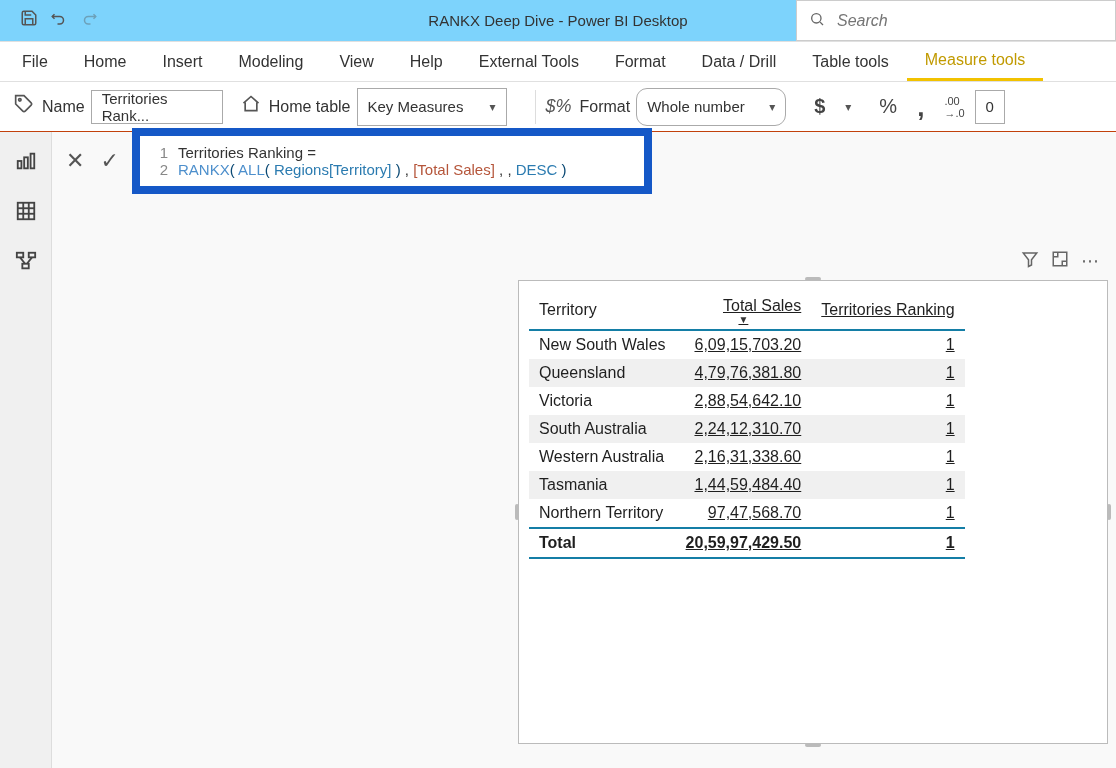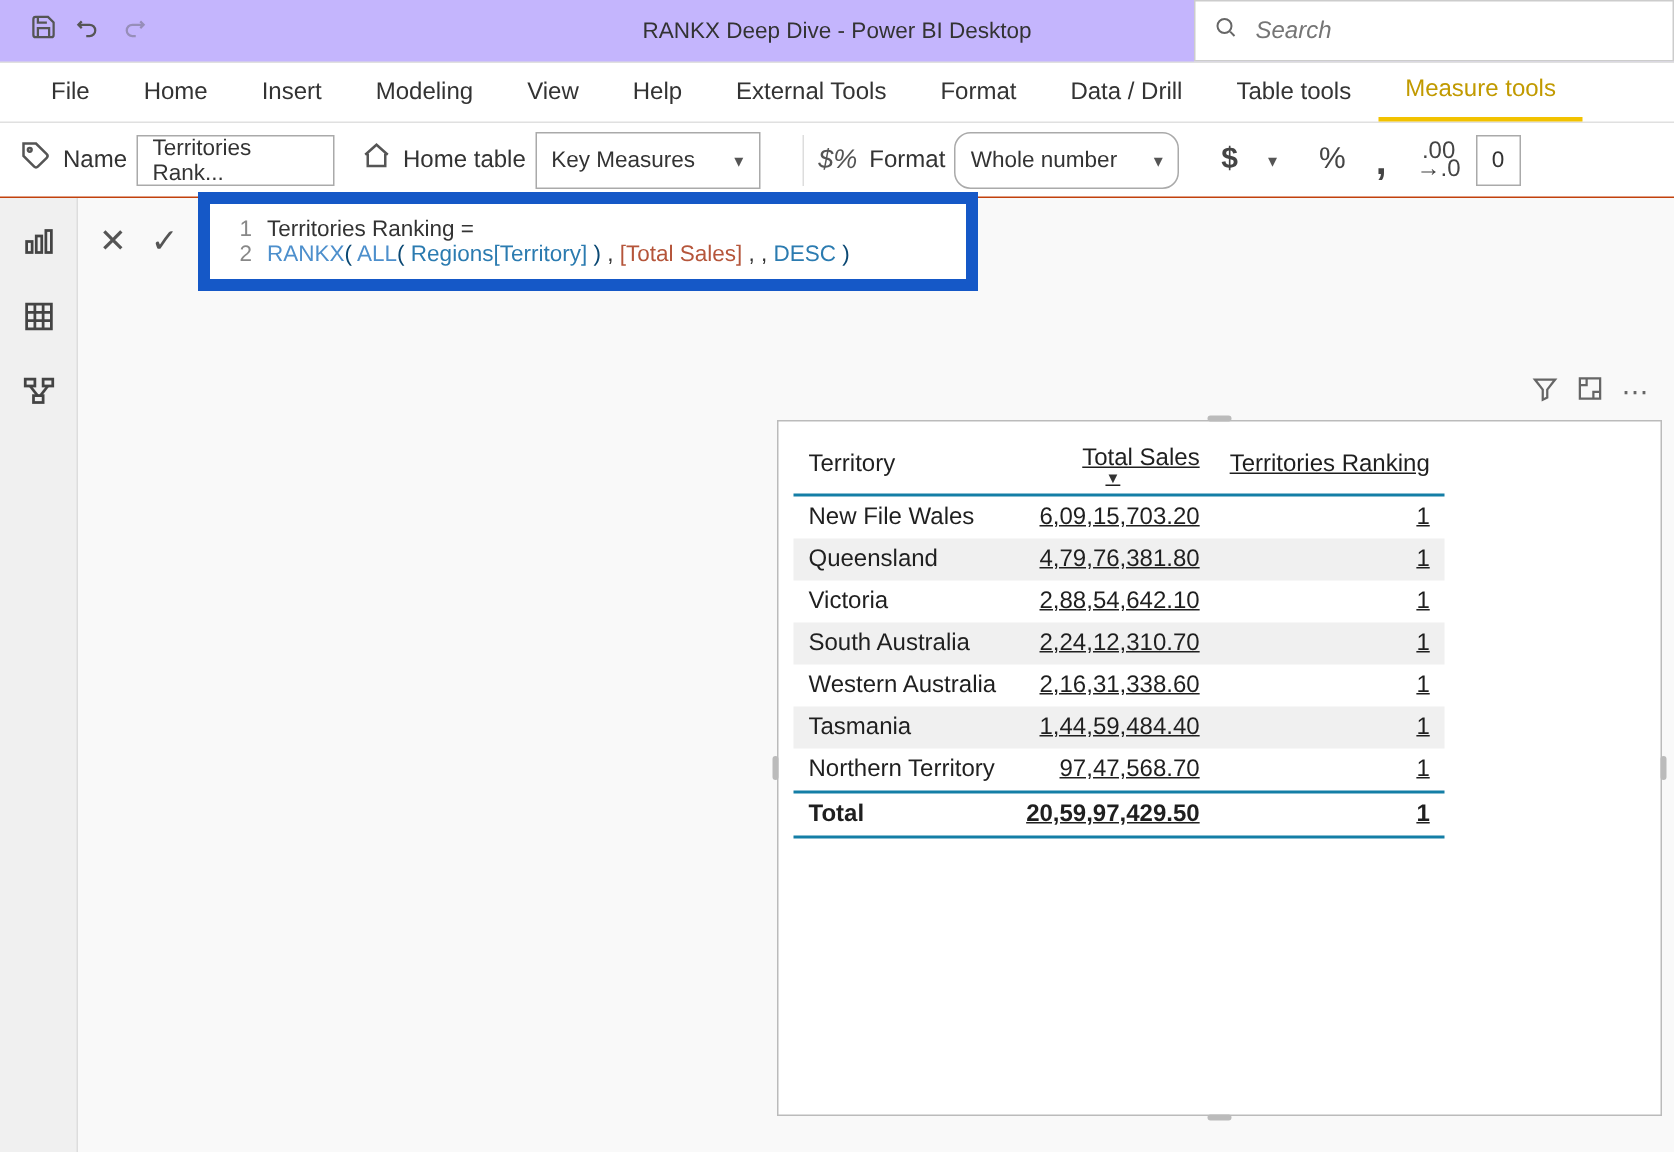--- a/index.html
+++ b/index.html
@@ -1,37 +1,37 @@
 <!DOCTYPE html>
 <html><head>
 <meta charset="utf-8">
 <style>
   * { box-sizing: border-box; font-family: "Segoe UI", Arial, sans-serif; }
   html, body { margin: 0; padding: 0; background: #f5f5f5; width: 1116px; height: 768px; overflow: hidden; }
 
   
   .titlebar {
-    height: 42px; background: #c4b5fd; display: flex; align-items: center;
+    height: 42px; background: #7dd3fc; display: flex; align-items: center;
     border-bottom: 1px solid #e0e0e0; position: relative;
   }
   .tb-icons { display: flex; gap: 12px; padding-left: 20px; }
   .tb-icon { font-size: 18px; color: #555; cursor: pointer; }
   .tb-title { position: absolute; left: 50%; transform: translateX(-50%); font-size: 15px; color: #333; }
   .search-wrap {
     position: absolute; right: 0; top: 0; height: 100%;
     display: flex; align-items: center; background: #fff;
     border: 1px solid #ccc; width: 320px; padding: 0 12px; justify-content: space-between;
   }
   .search-wrap .sicon { font-size: 16px; color: #666; margin-right: 10px; }
   .search-wrap input { border: none; outline: none; font-size: 16px; color: #666; width: 100%; font-style: italic; }
 
   
   .menubar {
     height: 40px; background: #fff; display: flex; align-items: stretch;
-    border-bottom: 1px solid #e0e0e0; padding-left: 16px; gap: 0;
+    border-bottom: 1px solid #e0e0e0; padding-left: 4px; gap: 0;
   }
   .menu-item {
     display: flex; align-items: center; padding: 0 18px;
     font-size: 16px; color: #333; cursor: pointer;
   }
   .menu-item.file { color: #333; font-weight: 400; }
   .menu-item.active {
     color: #c19a00; border-bottom: 3px solid #f2c200;
   }
 
@@ -224,21 +224,21 @@
       <span class="chev">▾</span>
     </div>
   </div>
 
   <div class="tool-group dollar-dd">
     <span class="fmt-btn" style="font-weight:600;">$</span>
     <span class="chev">▾</span>
   </div>
   <span class="fmt-btn">%</span>
   <span class="fmt-btn" style="font-weight:700;font-size:26px;line-height:10px;">,</span>
-  <span class="fmt-btn" style="font-size:16px; line-height:12px; display:flex; flex-direction:column; align-items:center;">
+  <span class="fmt-btn" style="font-size:11px; line-height:12px; display:flex; flex-direction:column; ">
     <span>.00</span>
       <span>→.0</span>
   </span>
   <input class="decimals-input" value="0" style="">
 </div>
 
 <div class="body">
   <div class="sidebar">
     <span class="side-icon">
       <svg width="22" height="22" viewBox="0 0 24 24" fill="none" stroke="#444" stroke-width="2">
@@ -314,21 +314,21 @@
               <th>Territory</th>
               <th class="num">
                 <span>Total Sales</span>
                 <span class="sort-ind">▼</span>
               </th>
               <th class="num">Territories Ranking</th>
             </tr>
           </thead>
           <tbody id="tbody">
               <tr>
-                <td>New File Wales</td>
+                <td>New South Wales</td>
                 <td class="num">6,09,15,703.20</td>
                 <td class="num">1</td>
               </tr>
               <tr class="alt">
                 <td>Queensland</td>
                 <td class="num">4,79,76,381.80</td>
                 <td class="num">1</td>
               </tr>
               <tr>
                 <td>Victoria</td>

